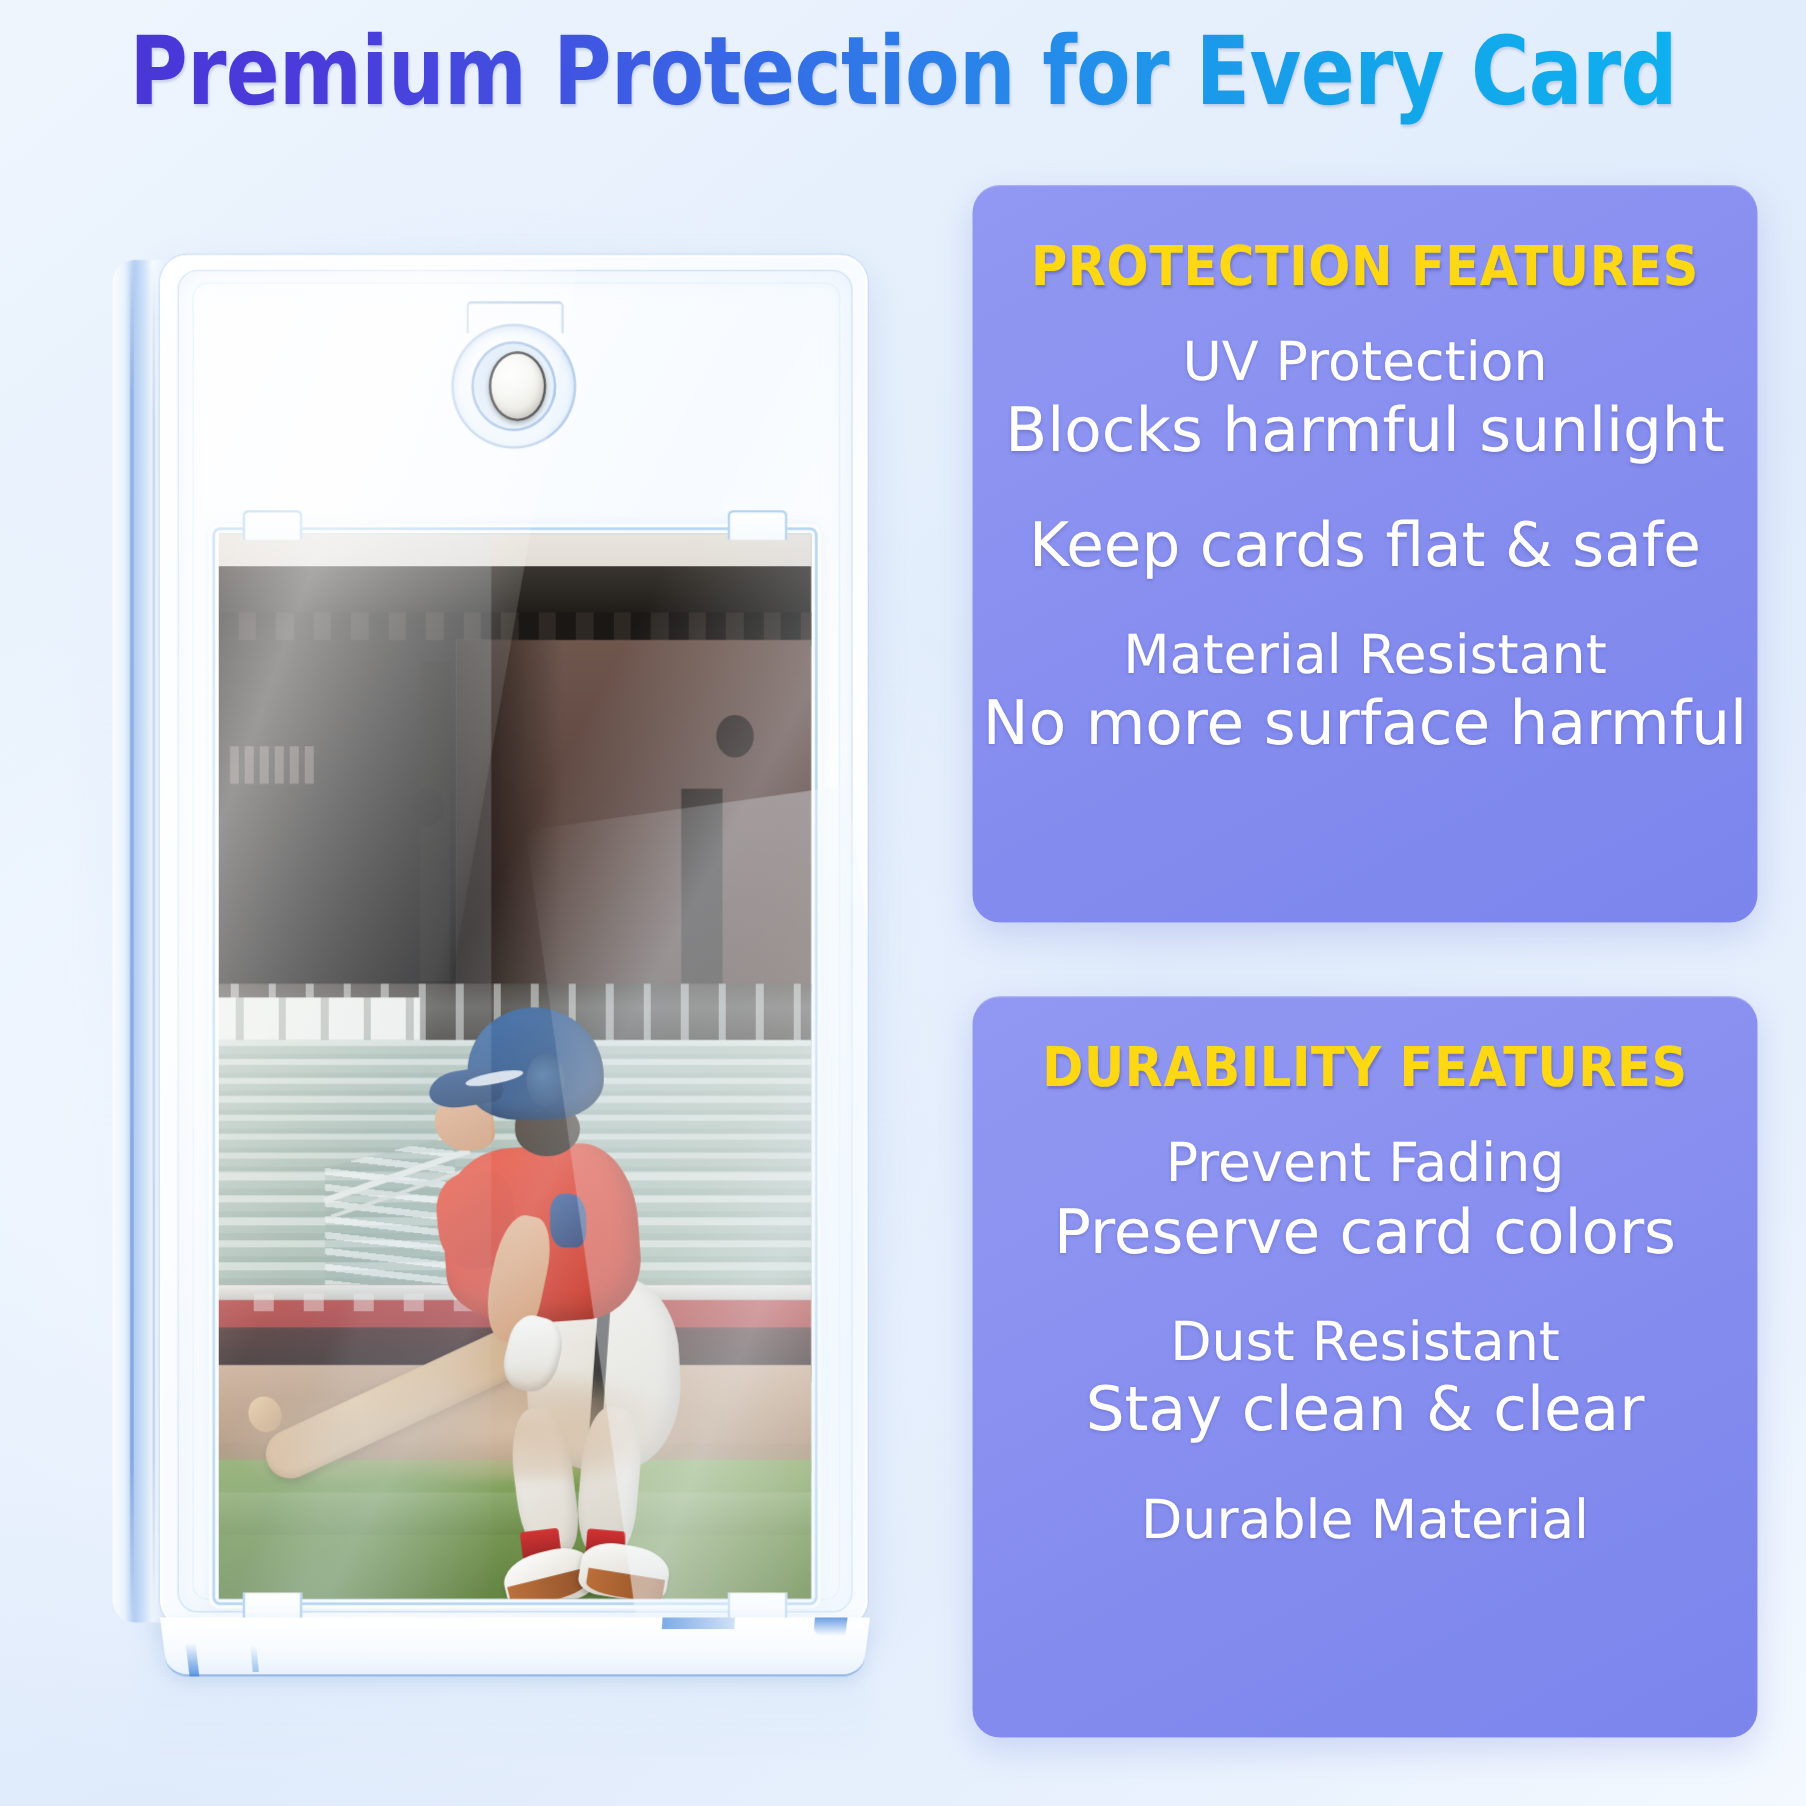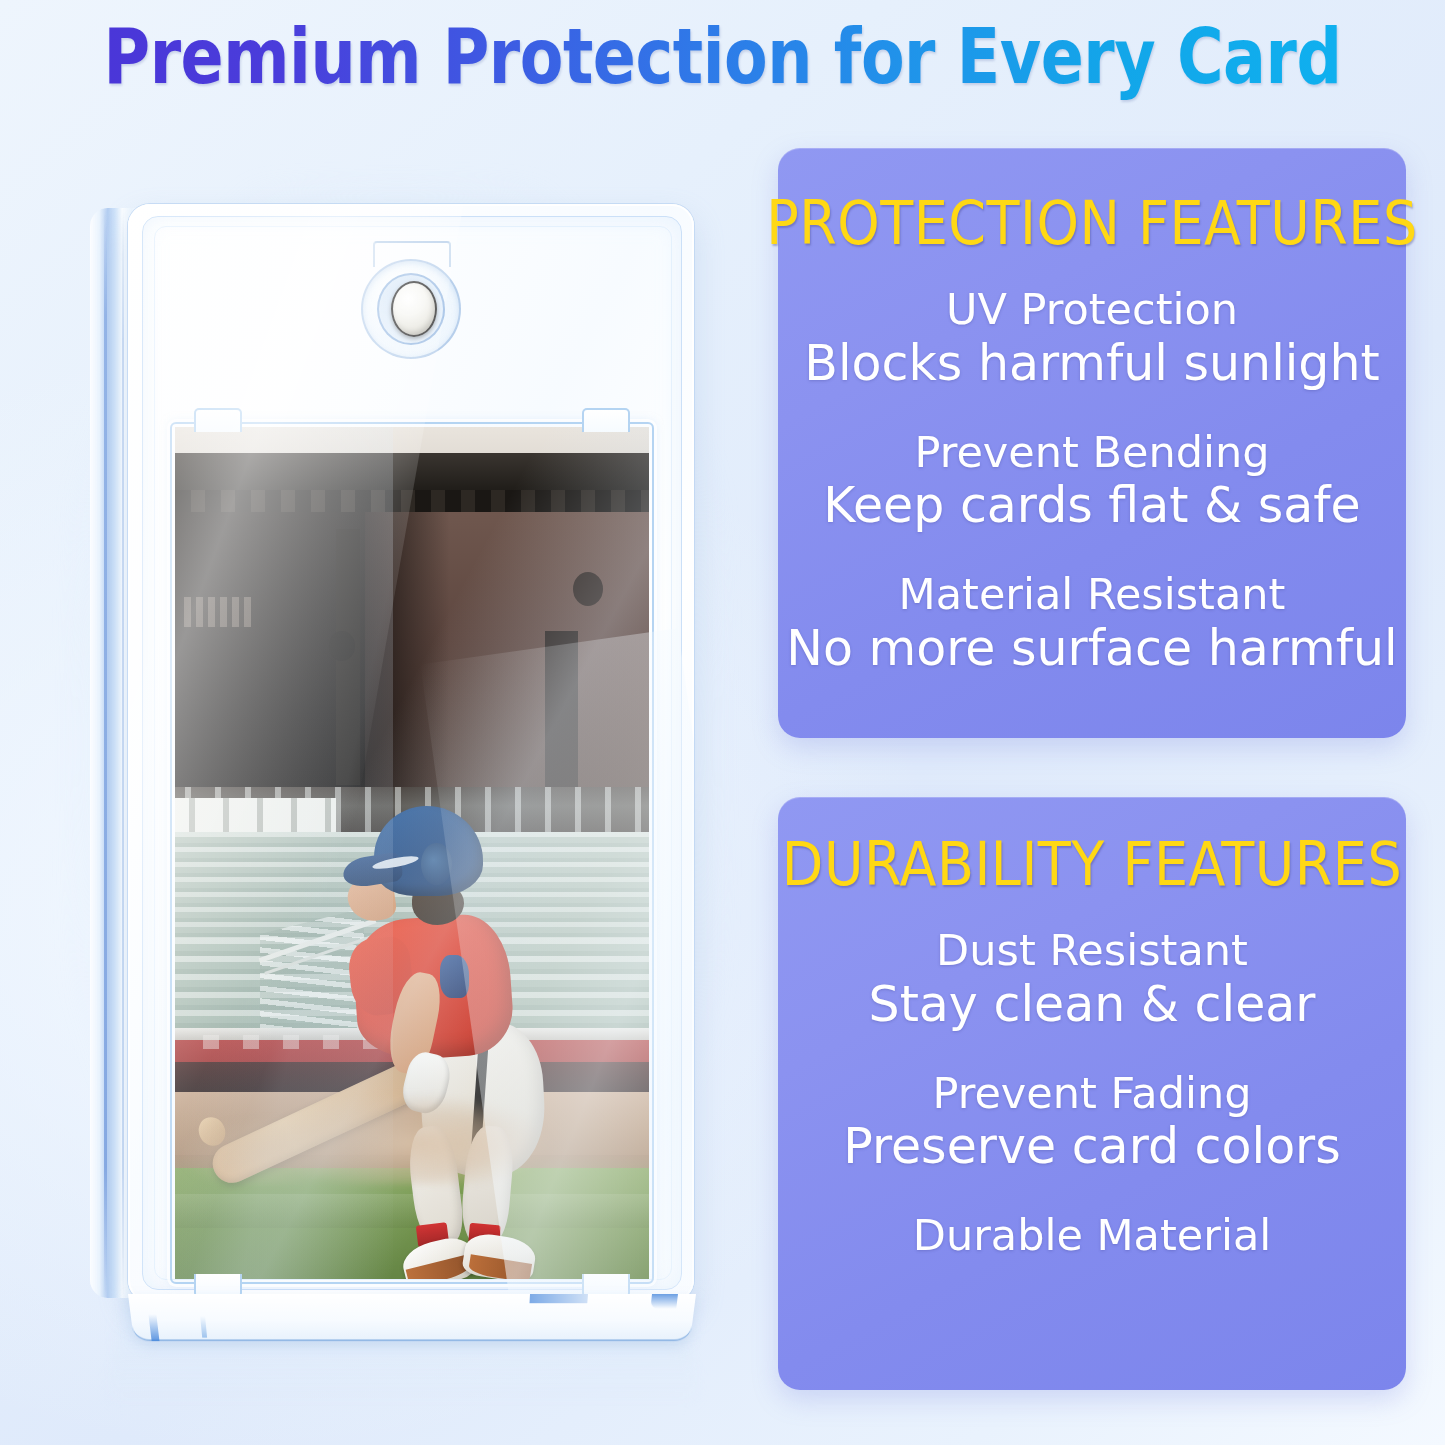--- a/index.html
+++ b/index.html
@@ -390,22 +390,22 @@
     border-radius:22px;
     background:linear-gradient(152deg,#9098f2 0%,#8b92f0 30%,#838bee 62%,#7c85ec 100%);
     box-shadow: 0 10px 26px rgba(128,140,226,0.28), inset 0 1px 0 rgba(255,255,255,0.22);
     display:flex; flex-direction:column; align-items:center;
   }
   #panel-protection{ top:148px; height:590px; }
   #panel-durability{ top:797px; height:593px; }
 
   .panel-header{
     font-family:"DejaVu Sans Condensed","Liberation Sans", sans-serif;
-    font-weight:400;
-    font-size:60px;
+    font-weight:700;
+    font-size:44px;
     color:#ffd814;
     letter-spacing:0.5px;
     white-space:nowrap;
     text-shadow: 1px 2px 2px rgba(60,60,130,0.35);
     margin-top:38px;
   }
   #panel-protection .panel-header{ margin-top:40px; }
   #panel-durability .panel-header{ margin-top:32px; }
 
   .feature-list{
@@ -542,38 +542,37 @@
 </div>
 
 <div class="panel" id="panel-protection">
   <div class="panel-header">PROTECTION FEATURES</div>
   <div class="feature-list">
     <div class="feature">
       <div class="feature-title">UV Protection</div>
       <div class="feature-sub">Blocks harmful sunlight</div>
     </div>
     <div class="feature">
-      <div class="feature-title">Prevent Bending</div>
       <div class="feature-sub">Keep cards flat &amp; safe</div>
     </div>
     <div class="feature">
       <div class="feature-title">Material Resistant</div>
       <div class="feature-sub">No more surface harmful</div>
     </div>
   </div>
 </div>
 
 <div class="panel" id="panel-durability">
   <div class="panel-header">DURABILITY FEATURES</div>
   <div class="feature-list">
     <div class="feature">
+      <div class="feature-title">Prevent Fading</div>
+      <div class="feature-sub">Preserve card colors</div>
+    </div>
+    <div class="feature">
       <div class="feature-title">Dust Resistant</div>
       <div class="feature-sub">Stay clean &amp; clear</div>
     </div>
     <div class="feature">
-      <div class="feature-title">Prevent Fading</div>
-      <div class="feature-sub">Preserve card colors</div>
-    </div>
-    <div class="feature">
       <div class="feature-title">Durable Material</div>
     </div>
   </div>
 </div>
 
 </body></html>

